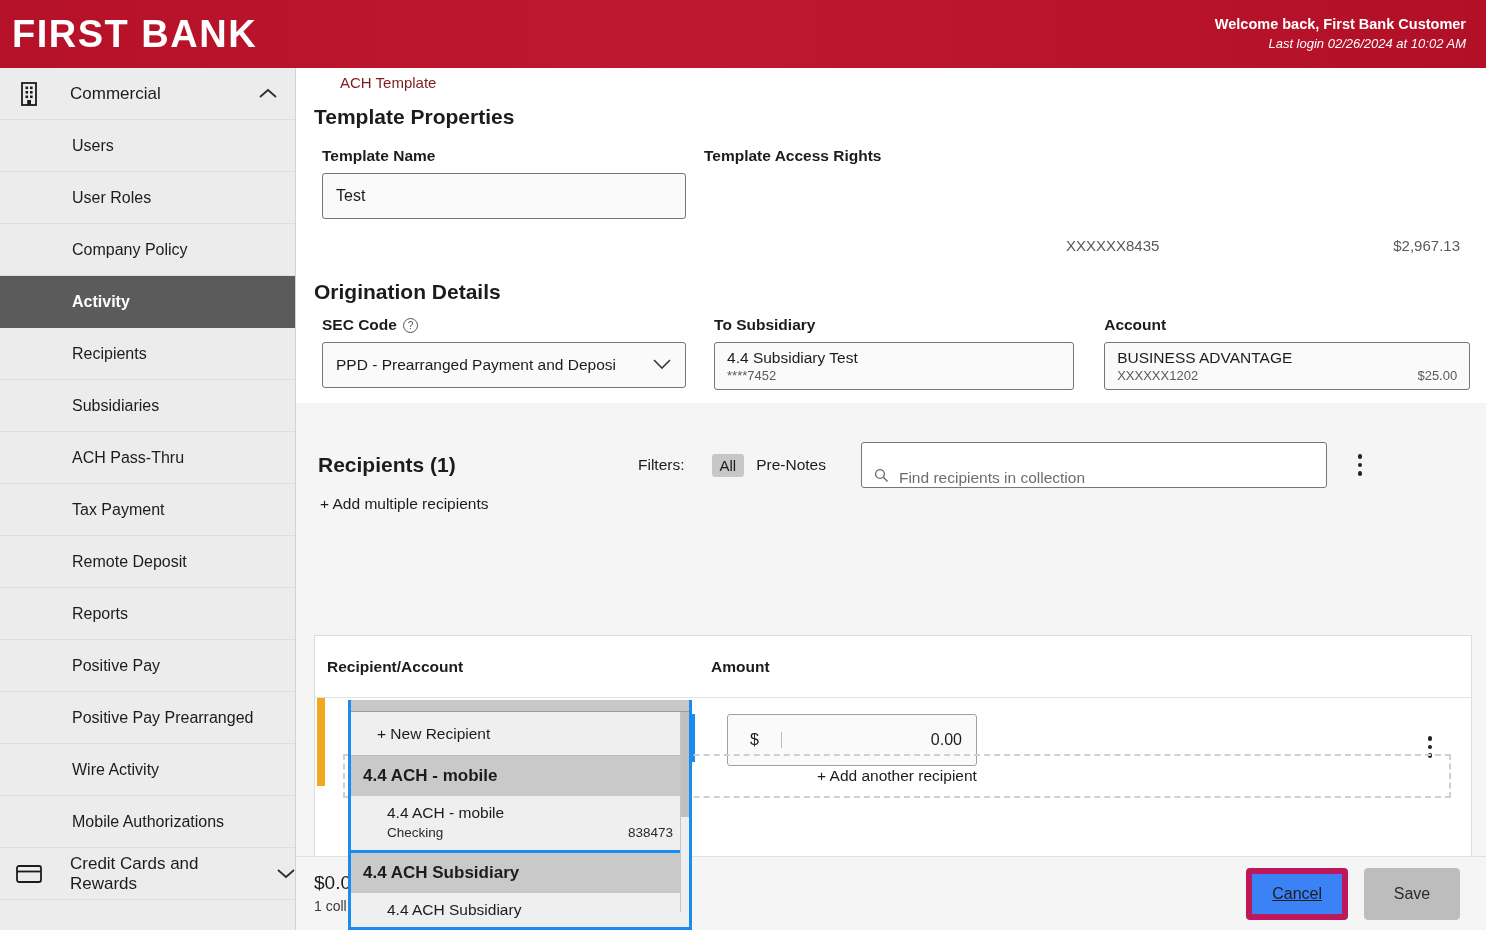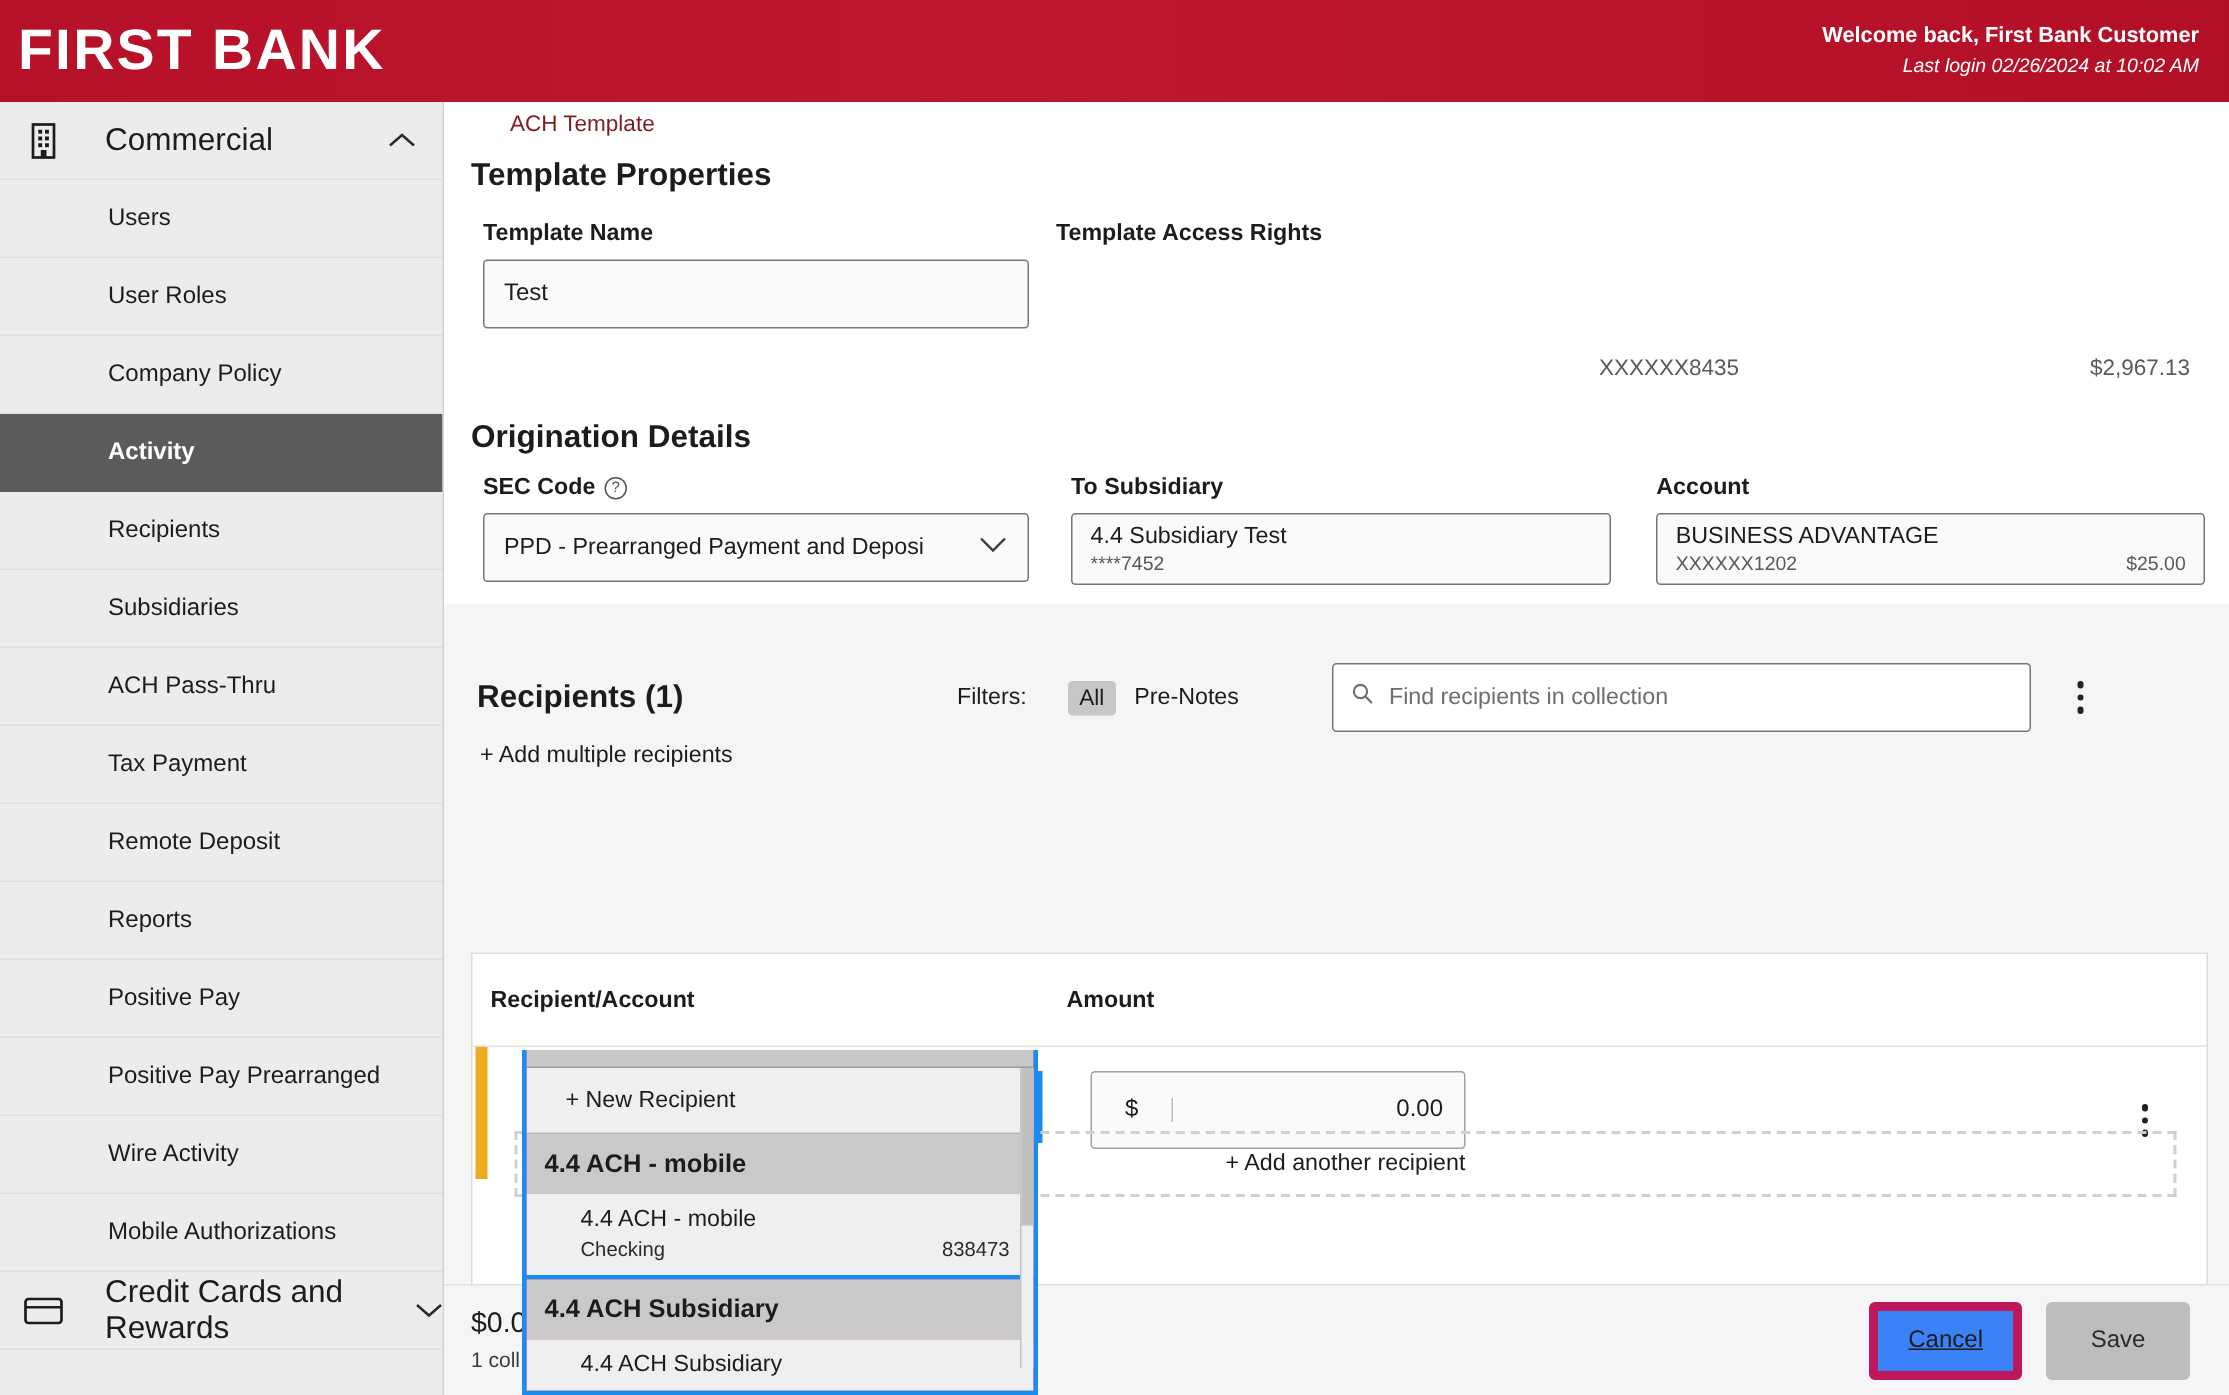--- a/index.html
+++ b/index.html
@@ -31,21 +31,21 @@
     position: absolute; top: 68px; left: 0; width: 296px; height: 862px;
     background: #ececec; border-right: 1px solid #d2d2d2;
     overflow: hidden;
   }
   .nav-item {
     height: 52px; display: flex; align-items: center;
     border-bottom: 1px solid #dedede;
     font-size: 16px; color: #1c1c1c; padding-left: 14px;
     position: relative;
   }
-  .nav-item.parent { font-size: 21px; }
+  .nav-item.parent { font-size: 17px; }
   .nav-item.child { padding-left: 72px; }
   .nav-item.active {
     background: #5b5b5b; color: #ffffff; font-weight: bold;
     border-bottom: 1px solid #5b5b5b;
   }
   .nav-ico {
     width: 30px; height: 30px; display: flex; align-items: center;
     justify-content: center; margin-right: 26px; flex: none;
   }
   .nav-label { flex: 1; }
@@ -130,23 +130,23 @@
     height: 92px;
   }
   .recip-title { font-size: 21px; font-weight: bold; color: #1c1c1c; width: 320px; }
   .filters-label { font-size: 15.5px; color: #1c1c1c; margin-right: 27px; }
   .chip {
     background: #c7c7c7; color: #1c1c1c; font-size: 15px;
     padding: 3px 8px; border-radius: 3px; margin-right: 12px;
   }
   .chip-plain { font-size: 15.5px; color: #1c1c1c; }
   .search-box {
-    margin-left: 62px; width: 466px; height: 46px;
+    margin-left: 35px; width: 466px; height: 46px;
     background: #ffffff; border: 1px solid #767676; border-radius: 3px;
-    display: flex; align-items: center; padding: 0 12px; gap: 10px;
+    display: flex; align-items: flex-end; padding: 0 12px; gap: 10px;
   }
   .search-ph { font-size: 15.5px; color: #6d6d6d; }
   .kebab {
     margin-left: 20px; width: 26px; display: flex; flex-direction: column;
     align-items: center; gap: 4px;
   }
   .kebab i { width: 4.5px; height: 4.5px; border-radius: 50%; background: #222; display: block; }
   .add-multi { font-size: 15.5px; color: #1c1c1c; padding: 0 0 0 24px; }
 
   .table-card {

